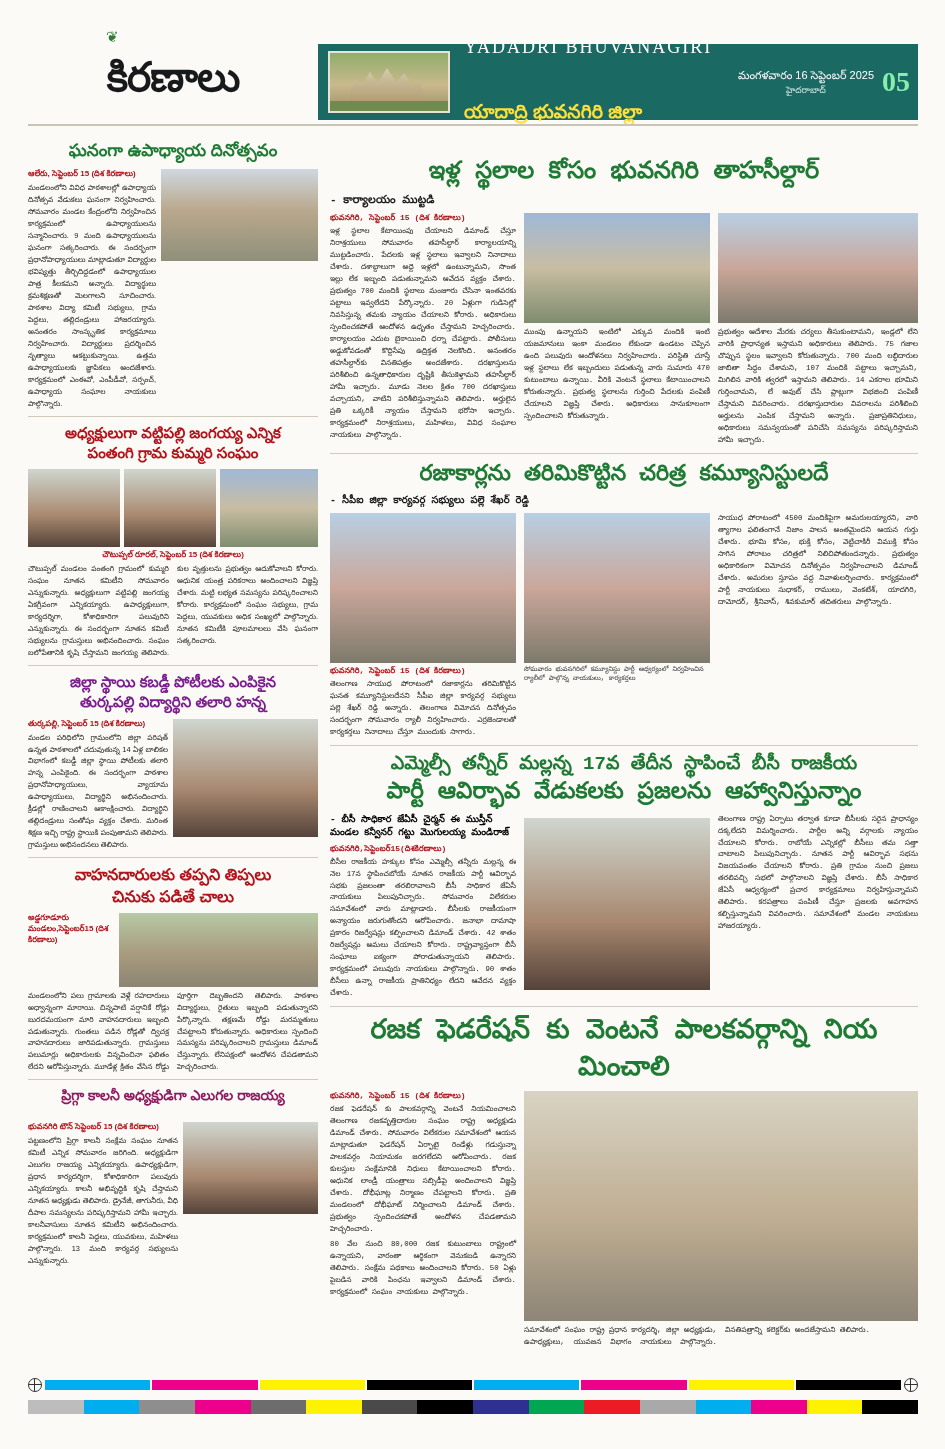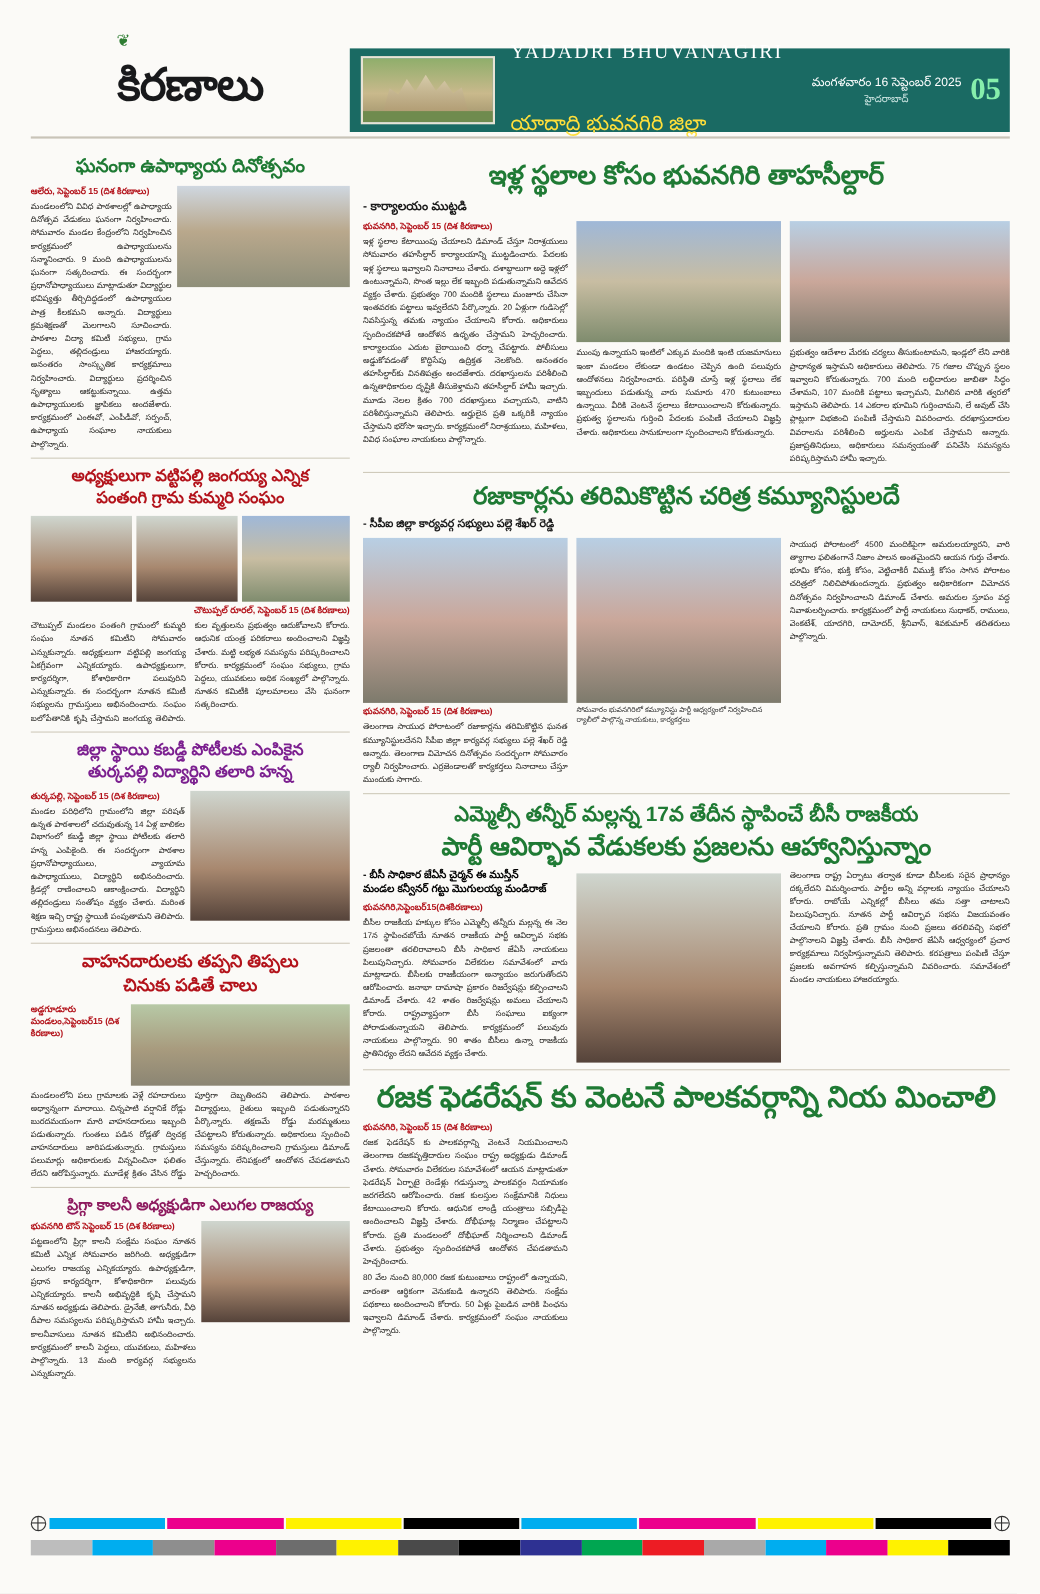--- a/index.html
+++ b/index.html
@@ -17,21 +17,21 @@
   }
   .logo-leaf{position:absolute;top:-16px;left:78px;font-size:15px;color:#2e7d32;}
   .banner{flex:1;background:#1a6a63;position:relative;display:flex;align-items:center;}
   .banner-photo{width:118px;height:58px;margin-left:10px;border:2px solid #e8e3d5;
     background:linear-gradient(180deg,#8fae6b 0%,#c9b98c 55%,#9d8f68 100%);position:relative;overflow:hidden;}
   .banner-photo:before{content:"";position:absolute;left:18px;top:12px;width:78px;height:38px;
     background:linear-gradient(180deg,#d9cfae,#b09b72);clip-path:polygon(0% 100%,8% 40%,18% 55%,28% 18%,38% 48%,50% 8%,62% 46%,72% 22%,82% 52%,92% 38%,100% 100%);}
   .banner-photo:after{content:"";position:absolute;left:0;bottom:0;width:100%;height:10px;background:#6f8b4e;}
   .banner-text{margin-left:14px;display:flex;flex-direction:column;justify-content:center;gap:39px;}
   .banner-en{color:#ffffff;font-size:18px;letter-spacing:2px;font-family:"Liberation Serif",serif;}
-  .banner-te{color:#ffdf3a;font-size:19px;font-weight:normal;margin-top:4px;}
+  .banner-te{color:#ffdf3a;font-size:19px;font-weight:bold;margin-top:4px;}
   .banner-right{margin-left:auto;display:flex;align-items:center;padding-right:8px;}
   .date-block{color:#fff;text-align:center;font-size:11px;line-height:1.5;padding-right:8px;}
   .date-city{font-size:9px;color:#cfe7e4;}
   .page-no{color:#86efac;font-size:28px;font-weight:bold;font-family:"Liberation Serif",serif;}
   .rule{position:absolute;left:28px;top:124px;width:890px;height:2px;background:#c8c4b8;}
 
   
   .col{position:absolute;}
   .hl{color:#1f7a34;font-weight:bold;line-height:1.35;}
   .hl-center{text-align:center;}
@@ -105,21 +105,21 @@
     <div class="divider"></div>
 
     <div>
       <div class="hl hl-red hl-center" style="font-size:15px;">అధ్యక్షులుగా వట్టిపల్లి జంగయ్య ఎన్నిక</div>
       <div class="hl hl-red hl-center" style="font-size:15px;">పంతంగి గ్రామ కుమ్మరి సంఘం</div>
       <div class="figure-row" style="margin-top:6px;">
         <div class="ph portrait" style="width:92px;height:78px;"></div>
         <div class="ph portrait" style="width:92px;height:78px;"></div>
         <div class="ph group2" style="width:98px;height:78px;"></div>
       </div>
-      <div class="dateline" style="text-align:right;margin-top:3px;">చౌటుప్పల్ రూరల్, సెప్టెంబర్ 15 (దిశ కిరణాలు)</div>
+      <div class="dateline" style="text-align:center;margin-top:3px;">చౌటుప్పల్ రూరల్, సెప్టెంబర్ 15 (దిశ కిరణాలు)</div>
       <div class="body" style="margin-top:2px;column-count:2;column-gap:8px;">చౌటుప్పల్ మండలం పంతంగి గ్రామంలో కుమ్మరి సంఘం నూతన కమిటీని సోమవారం ఎన్నుకున్నారు. అధ్యక్షులుగా వట్టిపల్లి జంగయ్య ఏకగ్రీవంగా ఎన్నికయ్యారు. ఉపాధ్యక్షులుగా, కార్యదర్శిగా, కోశాధికారిగా పలువురిని ఎన్నుకున్నారు. ఈ సందర్భంగా నూతన కమిటీ సభ్యులను గ్రామస్తులు అభినందించారు. సంఘం బలోపేతానికి కృషి చేస్తామని జంగయ్య తెలిపారు. కుల వృత్తులను ప్రభుత్వం ఆదుకోవాలని కోరారు. ఆధునిక యంత్ర పరికరాలు అందించాలని విజ్ఞప్తి చేశారు. మట్టి లభ్యత సమస్యను పరిష్కరించాలని కోరారు. కార్యక్రమంలో సంఘం సభ్యులు, గ్రామ పెద్దలు, యువకులు అధిక సంఖ్యలో పాల్గొన్నారు. నూతన కమిటీకి పూలమాలలు వేసి ఘనంగా సత్కరించారు.</div>
     </div>
 
     <div class="divider"></div>
 
     <div>
       <div class="hl hl-purple hl-center" style="font-size:15px;">జిల్లా స్థాయి కబడ్డీ పోటీలకు ఎంపికైన</div>
       <div class="hl hl-purple hl-center" style="font-size:15px;">తుర్కపల్లి విద్యార్థిని తలారి హన్న</div>
       <div style="display:flex;gap:5px;margin-top:6px;">
         <div style="width:140px;">
@@ -146,33 +146,33 @@
           <div class="ph road" style="height:74px;"></div>
         </div>
       </div>
       <div class="body" style="margin-top:3px;column-count:2;column-gap:8px;">మండలంలోని పలు గ్రామాలకు వెళ్లే రహదారులు అధ్వాన్నంగా మారాయి. చిన్నపాటి వర్షానికే రోడ్లు బురదమయంగా మారి వాహనదారులు ఇబ్బంది పడుతున్నారు. గుంతలు పడిన రోడ్లతో ద్విచక్ర వాహనదారులు జారిపడుతున్నారు. గ్రామస్తులు పలుమార్లు అధికారులకు విన్నవించినా ఫలితం లేదని ఆరోపిస్తున్నారు. మూడేళ్ల క్రితం వేసిన రోడ్డు పూర్తిగా దెబ్బతిందని తెలిపారు. పాఠశాల విద్యార్థులు, రైతులు ఇబ్బంది పడుతున్నారని పేర్కొన్నారు. తక్షణమే రోడ్డు మరమ్మతులు చేపట్టాలని కోరుతున్నారు. అధికారులు స్పందించి సమస్యను పరిష్కరించాలని గ్రామస్తులు డిమాండ్ చేస్తున్నారు. లేనిపక్షంలో ఆందోళన చేపడతామని హెచ్చరించారు.</div>
     </div>
 
     <div class="divider"></div>
 
     <div>
       <div class="hl hl-maroon hl-center" style="font-size:14px;">ప్రిగ్గా కాలనీ అధ్యక్షుడిగా ఎలుగల రాజయ్య</div>
-      <div style="display:flex;gap:5px;margin-top:5px;">
+      <div style="display:flex;gap:5px;margin-top:17px;">
         <div style="width:150px;">
           <div class="dateline">భువనగిరి టౌన్ సెప్టెంబర్ 15 (దిశ కిరణాలు)</div>
           <div class="body" style="margin-top:2px;">పట్టణంలోని ప్రిగ్గా కాలనీ సంక్షేమ సంఘం నూతన కమిటీ ఎన్నిక సోమవారం జరిగింది. అధ్యక్షుడిగా ఎలుగల రాజయ్య ఎన్నికయ్యారు. ఉపాధ్యక్షుడిగా, ప్రధాన కార్యదర్శిగా, కోశాధికారిగా పలువురు ఎన్నికయ్యారు. కాలనీ అభివృద్ధికి కృషి చేస్తామని నూతన అధ్యక్షుడు తెలిపారు. డ్రైనేజీ, తాగునీరు, వీధి దీపాల సమస్యలను పరిష్కరిస్తామని హామీ ఇచ్చారు. కాలనీవాసులు నూతన కమిటీని అభినందించారు. కార్యక్రమంలో కాలనీ పెద్దలు, యువకులు, మహిళలు పాల్గొన్నారు. 13 మంది కార్యవర్గ సభ్యులను ఎన్నుకున్నారు.</div>
         </div>
         <div style="flex:1;">
           <div class="ph portrait" style="height:92px;"></div>
         </div>
       </div>
     </div>
   </div>
 
-  <div class="col" style="left:330px;top:144px;width:588px;">
+  <div class="col" style="left:330px;top:156px;width:588px;font-family:Liberation Mono, monospace;">
 
     <div>
       <div class="hl hl-center" style="font-size:24px;color:#1f7a34;">ఇళ్ల స్థలాల కోసం భువనగిరి తాహసీల్దార్</div>
       <div style="font-size:11px;font-weight:bold;color:#1a1a1a;margin-top:5px;">- కార్యాలయం ముట్టడి</div>
       <div style="display:flex;gap:8px;margin-top:5px;">
         <div style="width:186px;">
           <div class="dateline">భువనగిరి, సెప్టెంబర్ 15 (దిశ కిరణాలు)</div>
           <div class="body" style="margin-top:2px;">ఇళ్ల స్థలాల కేటాయింపు చేయాలని డిమాండ్ చేస్తూ నిరాశ్రయులు సోమవారం తహసీల్దార్ కార్యాలయాన్ని ముట్టడించారు. పేదలకు ఇళ్ల స్థలాలు ఇవ్వాలని నినాదాలు చేశారు. దశాబ్దాలుగా అద్దె ఇళ్లలో ఉంటున్నామని, సొంత ఇల్లు లేక ఇబ్బంది పడుతున్నామని ఆవేదన వ్యక్తం చేశారు. ప్రభుత్వం 700 మందికి స్థలాలు మంజూరు చేసినా ఇంతవరకు పట్టాలు ఇవ్వలేదని పేర్కొన్నారు. 20 ఏళ్లుగా గుడిసెల్లో నివసిస్తున్న తమకు న్యాయం చేయాలని కోరారు. అధికారులు స్పందించకపోతే ఆందోళన ఉధృతం చేస్తామని హెచ్చరించారు. కార్యాలయం ఎదుట బైఠాయించి ధర్నా చేపట్టారు. పోలీసులు అడ్డుకోవడంతో కొద్దిసేపు ఉద్రిక్తత నెలకొంది. అనంతరం తహసీల్దార్‌కు వినతిపత్రం అందజేశారు. దరఖాస్తులను పరిశీలించి ఉన్నతాధికారుల దృష్టికి తీసుకెళ్తామని తహసీల్దార్ హామీ ఇచ్చారు. మూడు నెలల క్రితం 700 దరఖాస్తులు వచ్చాయని, వాటిని పరిశీలిస్తున్నామని తెలిపారు. అర్హులైన ప్రతి ఒక్కరికీ న్యాయం చేస్తామని భరోసా ఇచ్చారు. కార్యక్రమంలో నిరాశ్రయులు, మహిళలు, వివిధ సంఘాల నాయకులు పాల్గొన్నారు.</div>
         </div>
         <div style="width:186px;">
@@ -230,20 +230,24 @@
 
     <div class="divider"></div>
 
     <div>
       <div class="hl hl-center" style="font-size:27px;color:#1f7a34;">రజక ఫెడరేషన్ కు వెంటనే పాలకవర్గాన్ని నియ మించాలి</div>
       <div style="display:flex;gap:8px;margin-top:5px;">
         <div style="width:186px;">
           <div class="dateline">భువనగిరి, సెప్టెంబర్ 15 (దిశ కిరణాలు)</div>
           <div class="body" style="margin-top:2px;">రజక ఫెడరేషన్ కు పాలకవర్గాన్ని వెంటనే నియమించాలని తెలంగాణ రజకవృత్తిదారుల సంఘం రాష్ట్ర అధ్యక్షుడు డిమాండ్ చేశారు. సోమవారం విలేకరుల సమావేశంలో ఆయన మాట్లాడుతూ ఫెడరేషన్ ఏర్పాటై రెండేళ్లు గడుస్తున్నా పాలకవర్గం నియామకం జరగలేదని ఆరోపించారు. రజక కులస్తుల సంక్షేమానికి నిధులు కేటాయించాలని కోరారు. ఆధునిక లాండ్రీ యంత్రాలు సబ్సిడీపై అందించాలని విజ్ఞప్తి చేశారు. దోభీఘాట్ల నిర్మాణం చేపట్టాలని కోరారు. ప్రతి మండలంలో దోభీఘాట్ నిర్మించాలని డిమాండ్ చేశారు. ప్రభుత్వం స్పందించకపోతే ఆందోళన చేపడతామని హెచ్చరించారు.</div>
           <div class="body" style="margin-top:3px;">80 వేల నుంచి 80,000 రజక కుటుంబాలు రాష్ట్రంలో ఉన్నాయని, వారంతా ఆర్థికంగా వెనుకబడి ఉన్నారని తెలిపారు. సంక్షేమ పథకాలు అందించాలని కోరారు. 50 ఏళ్లు పైబడిన వారికి పింఛను ఇవ్వాలని డిమాండ్ చేశారు. కార్యక్రమంలో సంఘం నాయకులు పాల్గొన్నారు.</div>
+        </div>
+        <div style="flex:1;">
+          <div class="ph meet" style="height:230px;"></div>
+          <div class="body" style="margin-top:4px;column-count:2;column-gap:8px;">సమావేశంలో సంఘం రాష్ట్ర ప్రధాన కార్యదర్శి, జిల్లా అధ్యక్షుడు, ఉపాధ్యక్షులు, యువజన విభాగం నాయకులు పాల్గొన్నారు. వినతిపత్రాన్ని కలెక్టర్‌కు అందజేస్తామని తెలిపారు.</div>
         </div>
       </div>
     </div>
   </div>
 
   <div class="cmyk">
     <div class="creg"></div>
     <div style="flex:1;display:flex;gap:2px;">
       <i style="flex:1;height:10px;background:#00adef;display:block;"></i>
       <i style="flex:1;height:10px;background:#ec008c;display:block;"></i>

